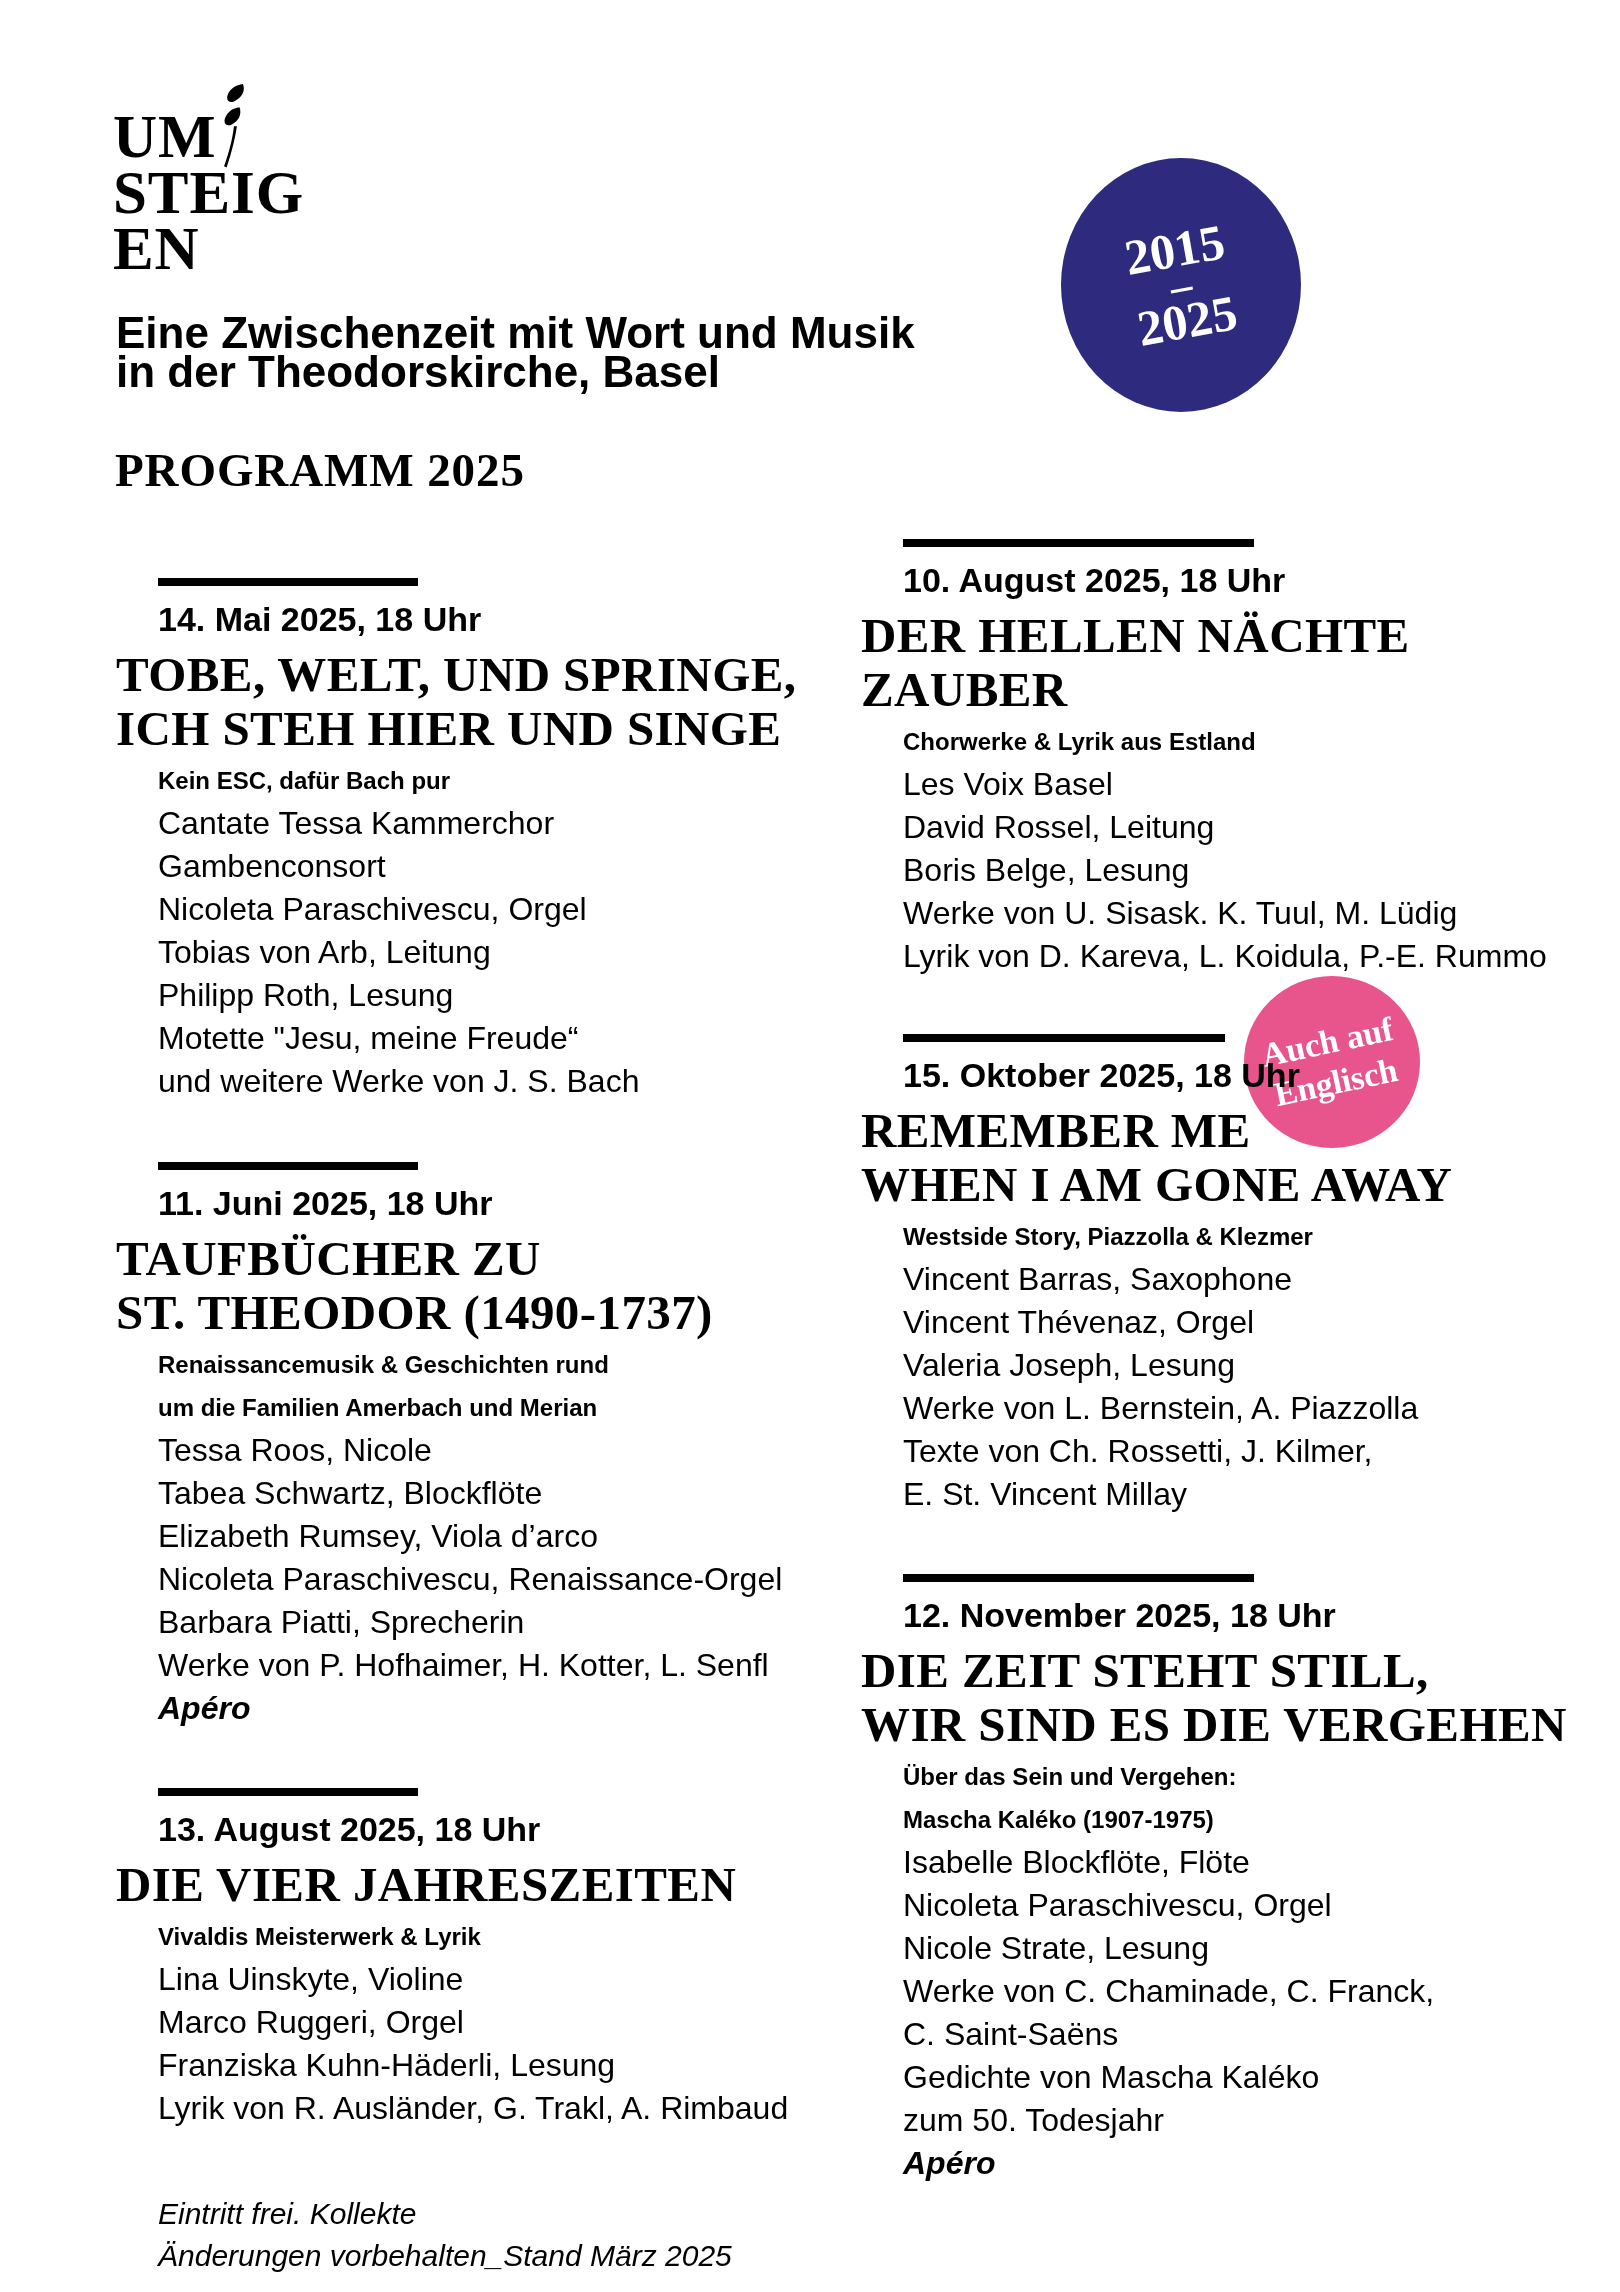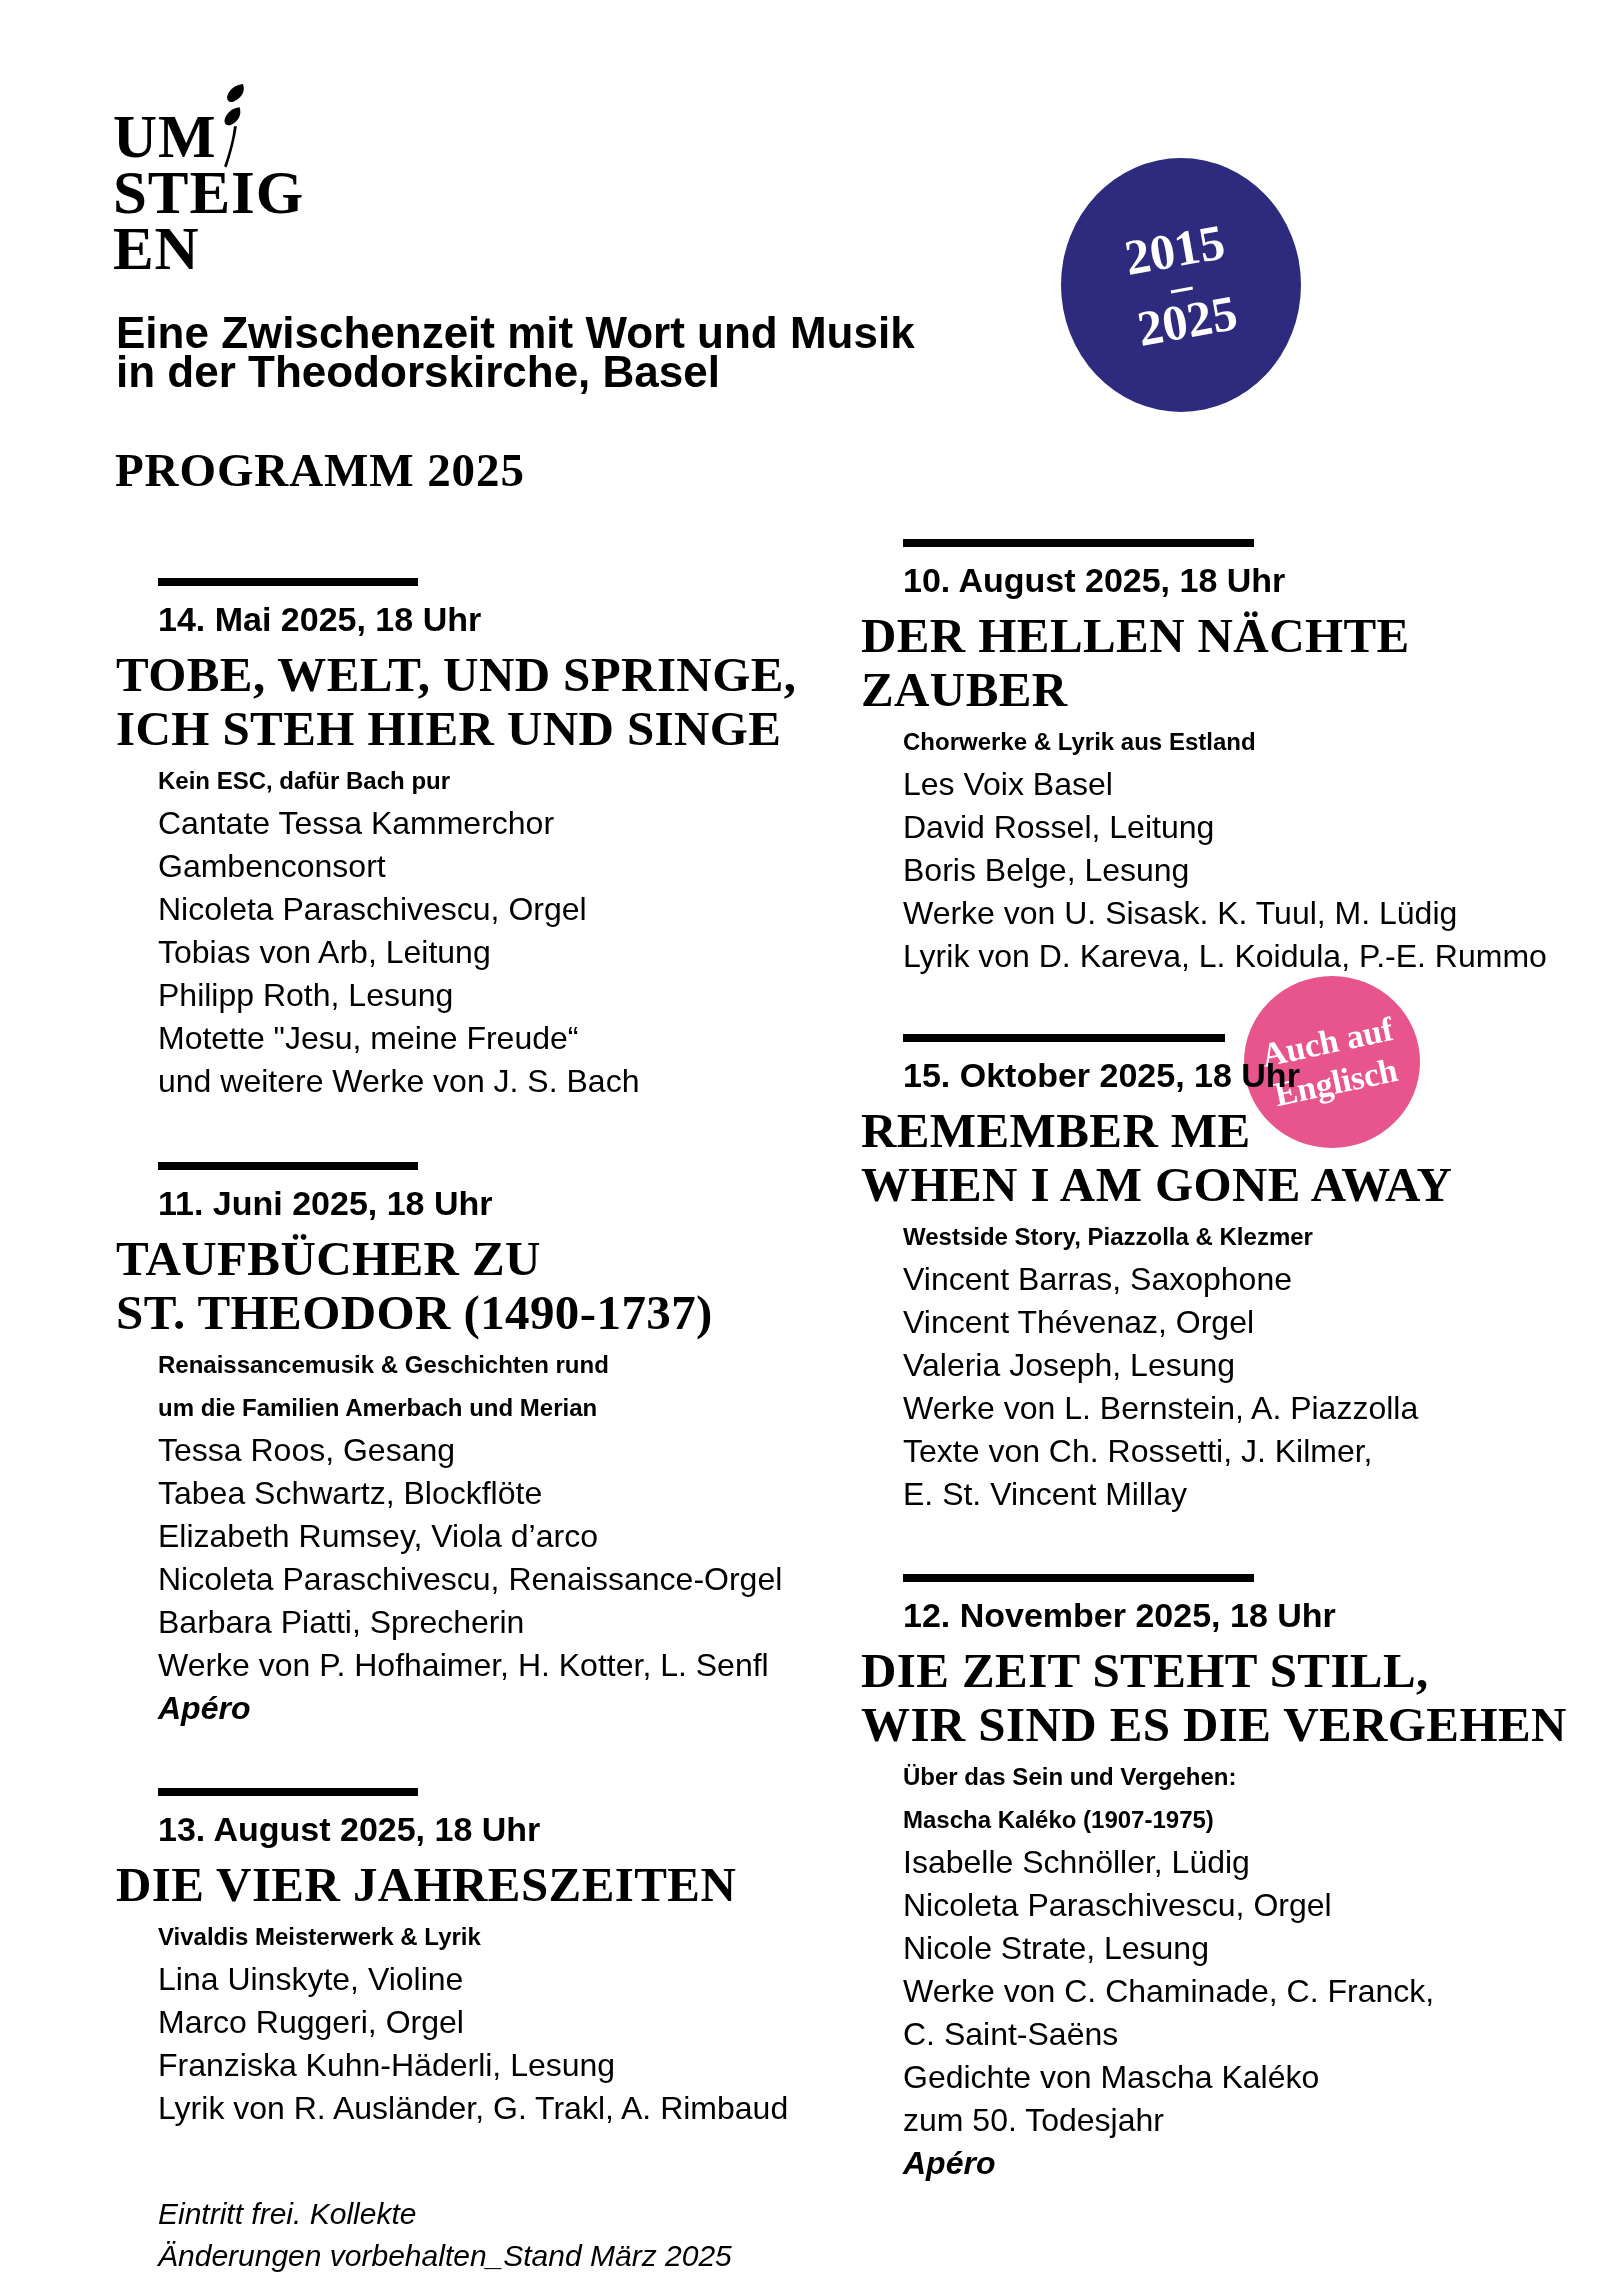--- a/index.html
+++ b/index.html
@@ -123,21 +123,21 @@
     <p class="date">11. Juni 2025, 18 Uhr</p>
     <h2 class="title">
       <span class="tl">TAUFBÜCHER ZU</span>
       <span class="tl">ST. THEODOR (1490-1737)</span>
     </h2>
     <div class="subs">
       <p>Renaissancemusik &amp; Geschichten rund</p>
       <p>um die Familien Amerbach und Merian</p>
     </div>
     <div class="lines">
-      <p>Tessa Roos, Gesang</p>
+      <p>Tessa Roos, Nicole</p>
       <p>Tabea Schwartz, Blockflöte</p>
       <p>Elizabeth Rumsey, Viola d’arco</p>
       <p>Nicoleta Paraschivescu, Renaissance-Orgel</p>
       <p>Barbara Piatti, Sprecherin</p>
       <p>Werke von P. Hofhaimer, H. Kotter, L. Senfl</p>
       <p class="note">Apéro</p>
     </div>
   </section>
 
   <section class="section col-left" style="top:1788px">
@@ -201,21 +201,21 @@
     <p class="date">12. November 2025, 18 Uhr</p>
     <h2 class="title">
       <span class="tl">DIE ZEIT STEHT STILL,</span>
       <span class="tl">WIR SIND ES DIE VERGEHEN</span>
     </h2>
     <div class="subs">
       <p>Über das Sein und Vergehen:</p>
       <p>Mascha Kaléko (1907-1975)</p>
     </div>
     <div class="lines">
-      <p>Isabelle Schnöller, Lüdig</p>
+      <p>Isabelle Blockflöte, Flöte</p>
       <p>Nicoleta Paraschivescu, Orgel</p>
       <p>Nicole Strate, Lesung</p>
       <p>Werke von C. Chaminade, C. Franck,</p>
       <p>C. Saint-Saëns</p>
       <p>Gedichte von Mascha Kaléko</p>
       <p>zum 50. Todesjahr</p>
       <p class="note">Apéro</p>
     </div>
   </section>
 

